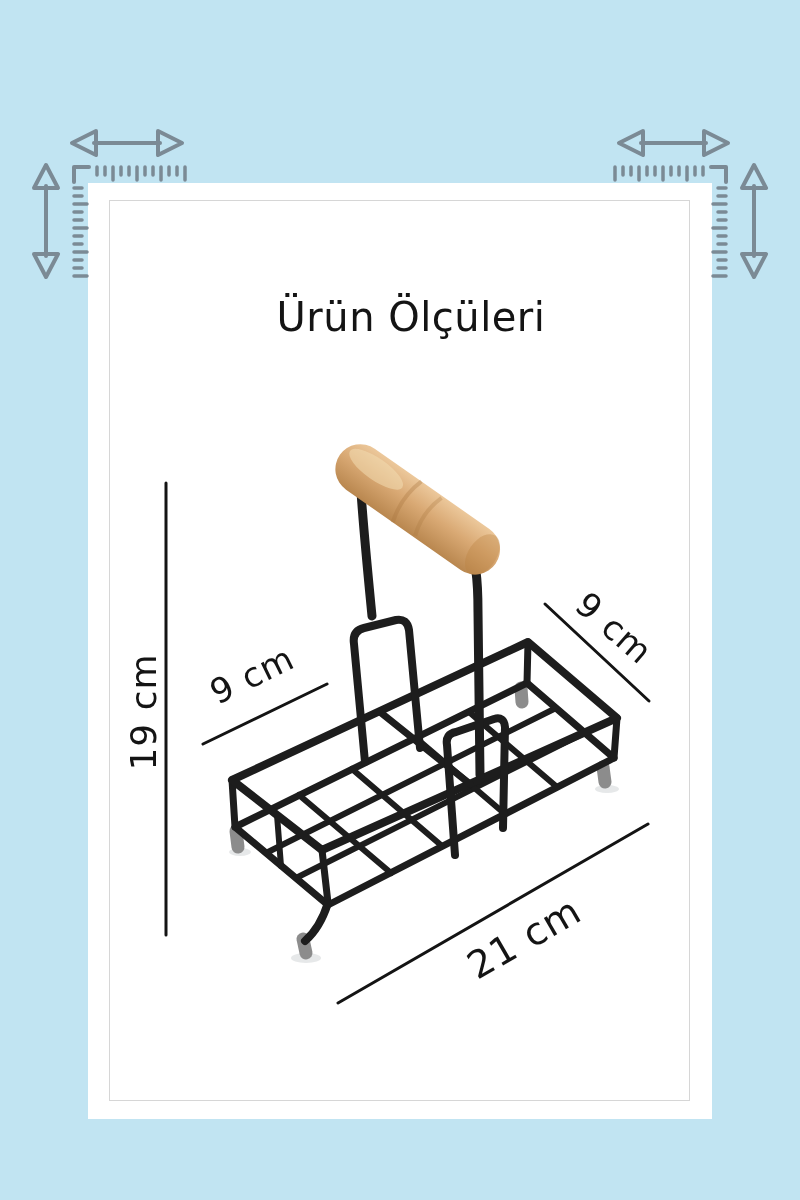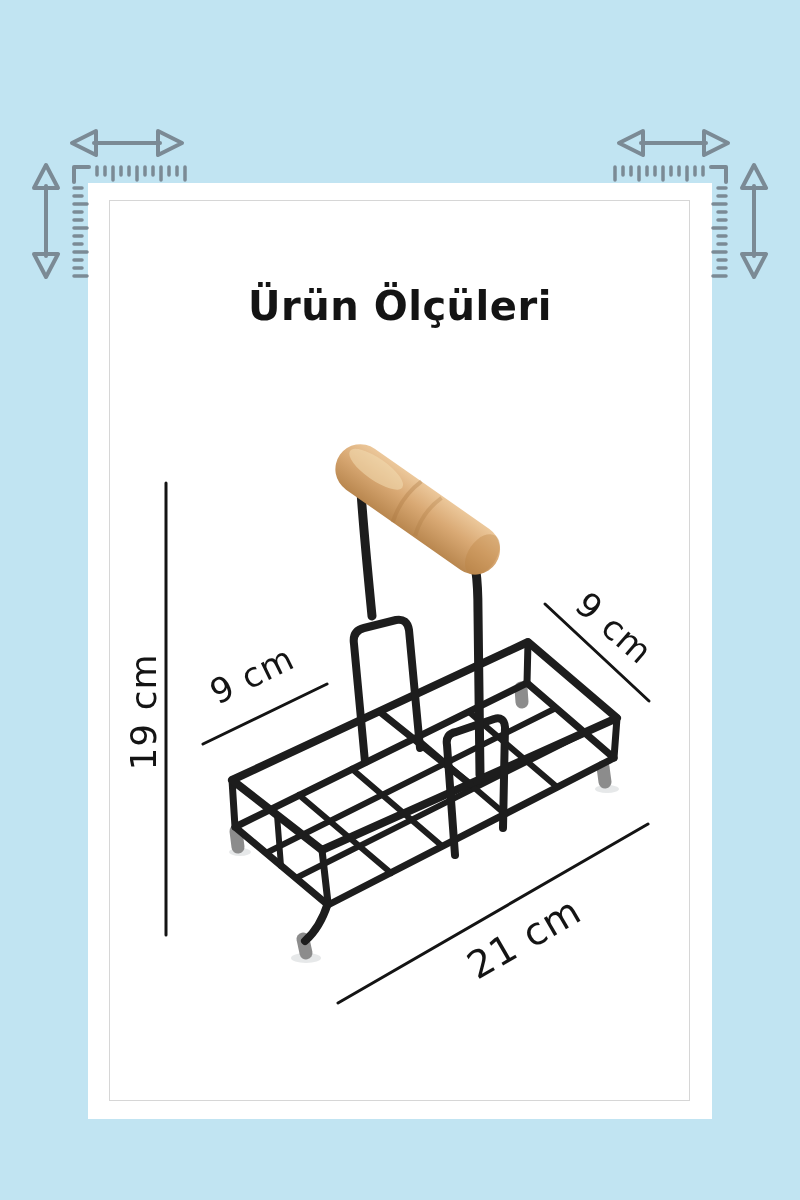--- a/index.html
+++ b/index.html
@@ -10,22 +10,22 @@
   }
   .card{
     position:absolute;left:88px;top:183px;width:624px;height:936px;
     background:#ffffff;
   }
   .card-inner{
     position:absolute;left:109px;top:200px;width:581px;height:901px;
     background:#ffffff;border:1.5px solid #d6d6d6;box-sizing:border-box;
   }
   .title{
-    position:absolute;left:88px;top:286px;width:624px;margin:0;
-    text-align:center;font-size:40px;font-weight:700;letter-spacing:.5px;
+    position:absolute;left:88px;top:286px;width:624px;margin:11px;
+    text-align:center;font-size:40px;font-weight:400;letter-spacing:.5px;
     color:#141414;line-height:1;
   }
   svg.scene{position:absolute;left:0;top:0;display:block}
   .dim-label{
     font-family:"DejaVu Sans",sans-serif;
     fill:#141414;letter-spacing:1px;
   }
 </style>
 </head>
 <body>

